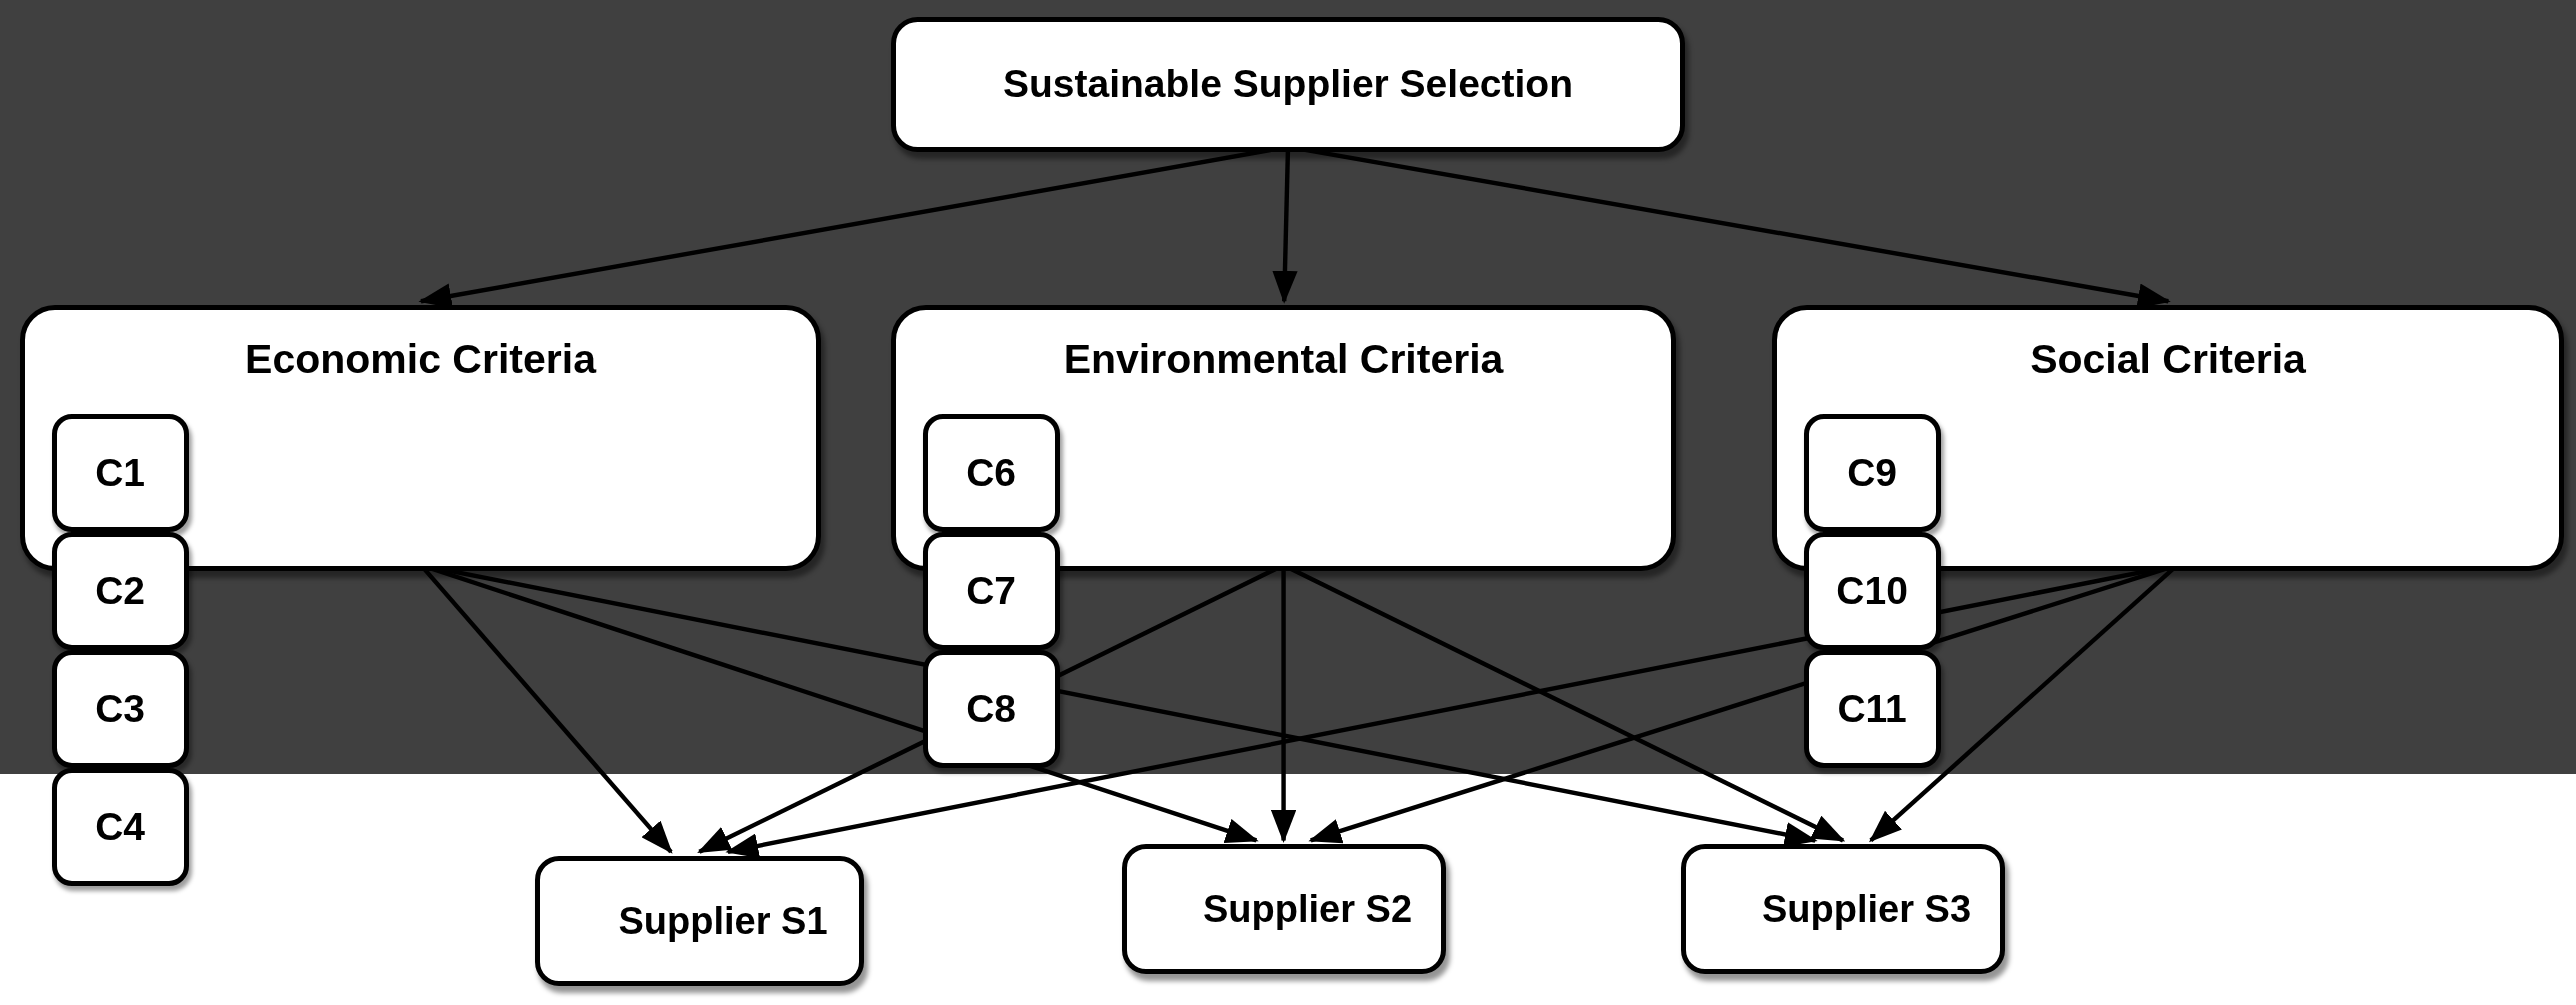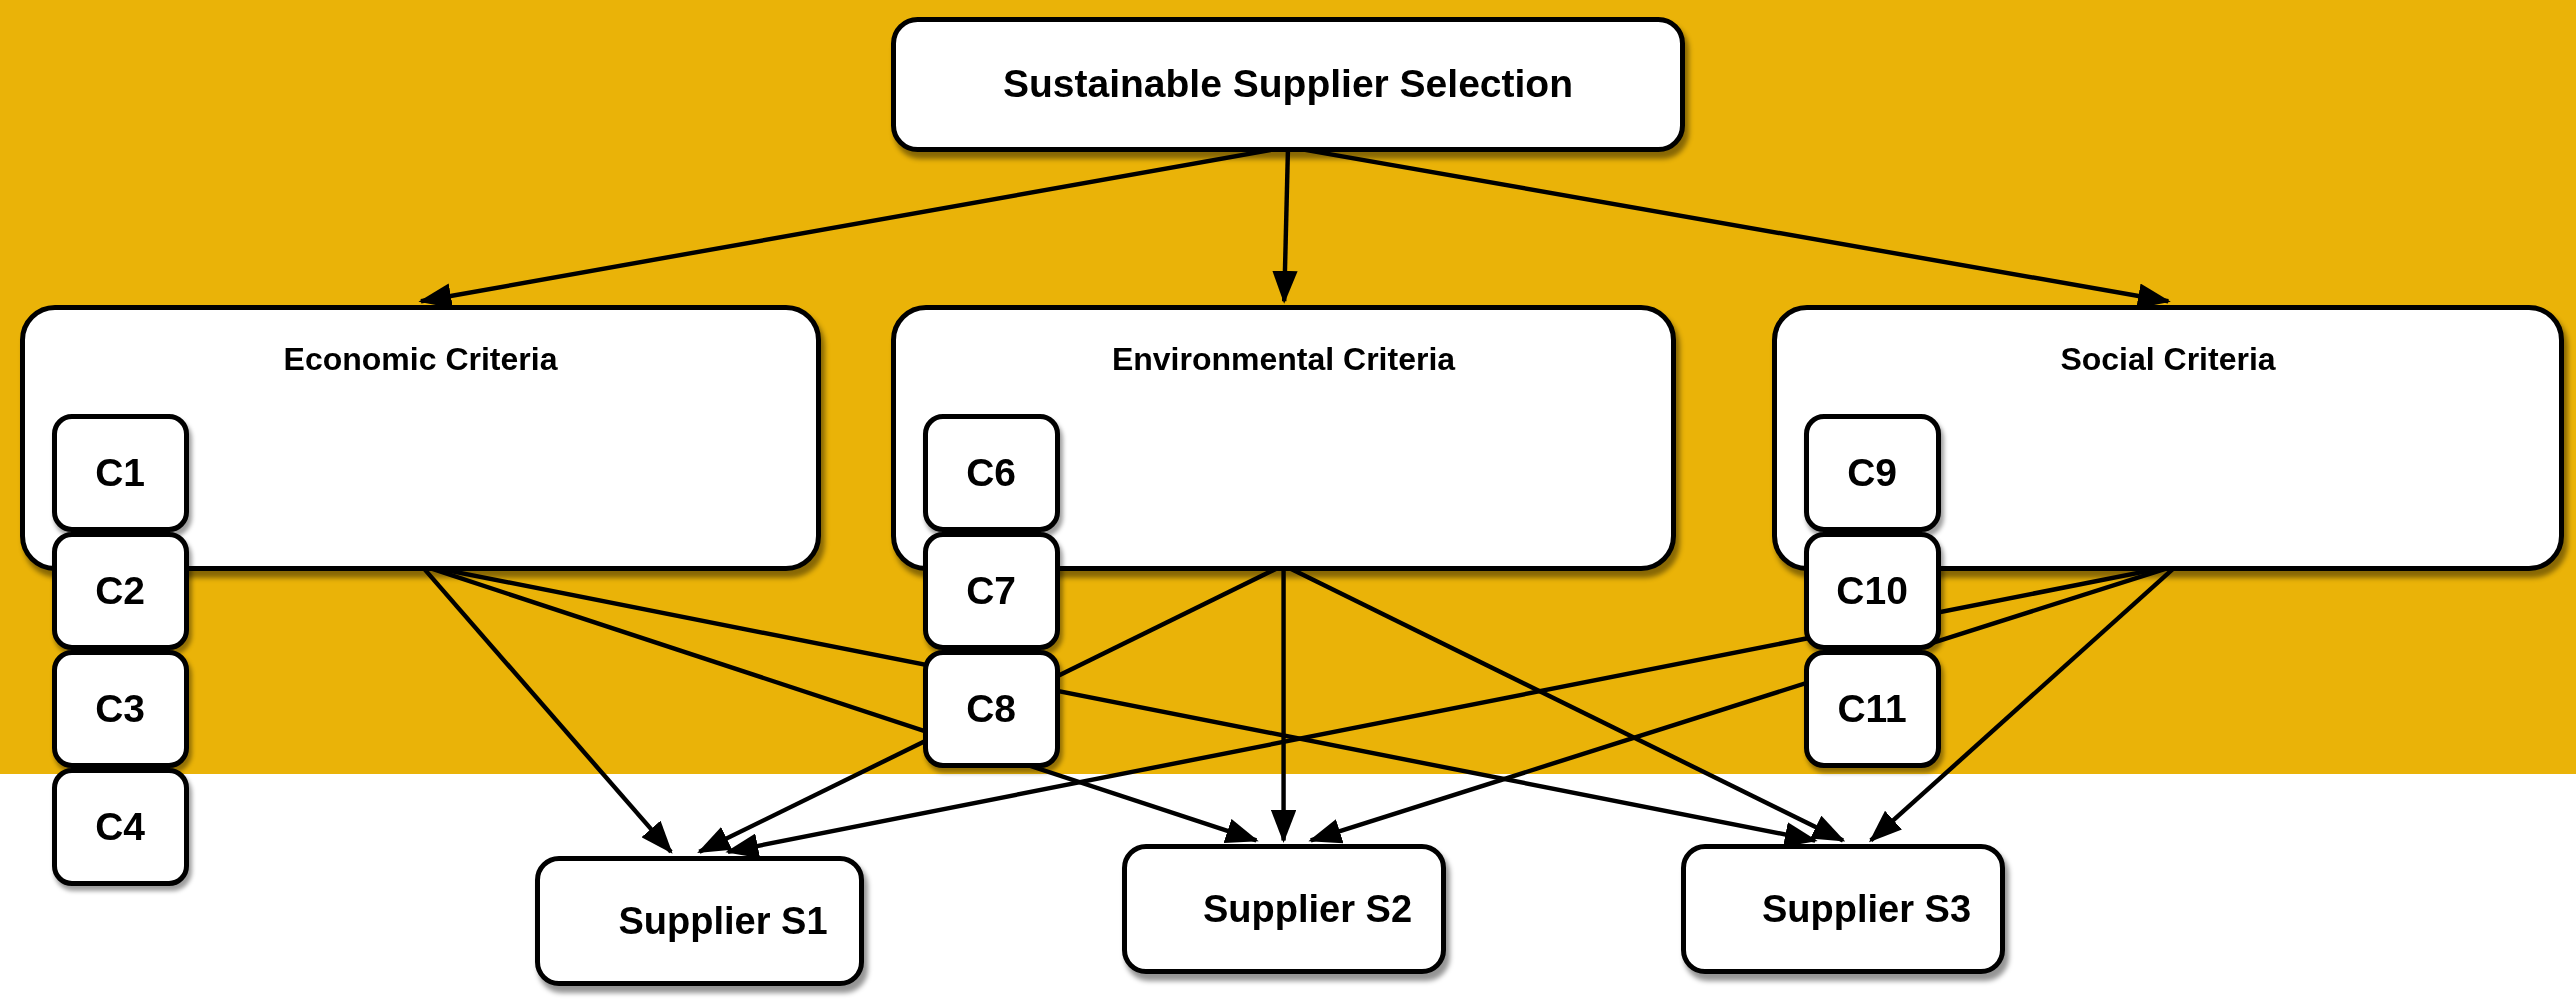--- a/index.html
+++ b/index.html
@@ -1,36 +1,36 @@
 <!DOCTYPE html>
 <html style="font-size:10px"><head>
 <meta charset="utf-8">
 <style>
   html, body { margin: 0; padding: 0; background: #ffffff; }
   body { width: 2576px; height: 1005px; overflow: hidden;
          font-family: "Liberation Sans", "DejaVu Sans", sans-serif; }
-  .canvas { position: relative; width: 2576px; height: 774px; background: #eab308; }
+  .canvas { position: relative; width: 2576px; height: 774px; background: #404040; }
 
   .edges { position: absolute; left: 0; top: 0; width: 2576px; height: 1005px; z-index: 1; }
   .edges line { stroke: #000000; stroke-width: 7; }
 
   .node { position: absolute; z-index: 2; background: #ffffff; border: 5.7px solid #000000;
           box-sizing: border-box; color: #000000; font-weight: 700;
           box-shadow: 3.2px 6.3px 5.7px rgba(0,0,0,0.42); }
 
   .root-node { left: 891px; top: 16.5px; width: 794px; height: 135px; border-radius: 26.6px;
                display: flex; align-items: center; justify-content: center;
                font-size: 39px; letter-spacing: 0px; }
 
   .group { top: 305px; height: 266px; border-radius: 35px; }
   .group-economic      { left: 20px;   width: 801px; }
   .group-environmental { left: 891px; width: 785px; }
   .group-social        { left: 1772px; width: 792px; }
 
-  .group-title { margin-top: 25px; text-align: center; font-size: 32px; font-weight: 700;
+  .group-title { margin-top: 25px; text-align: center; font-size: 41px; font-weight: 700;
                  line-height: 49px; }
 
   .sub-row { display: flex; justify-content: space-between; padding: 0 26.6px; margin-top: 30px; flex-direction: column; }
   .sub-box { width: 137px; height: 118px; background: #ffffff; border: 5px solid #000000;
              border-radius: 20px; box-sizing: border-box;
              display: flex; align-items: center; justify-content: center;
              font-size: 39px; font-weight: 700; color: #000000;
              box-shadow: 2.5px 5px 4.4px rgba(0,0,0,0.38); }
 
   .supplier { height: 130px; border-radius: 24px; border-width: 5px;

